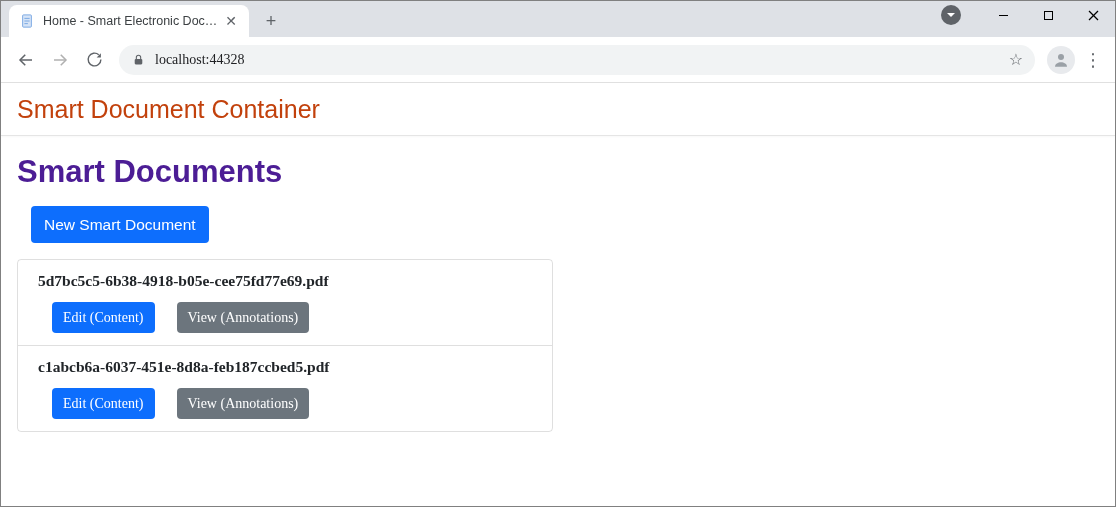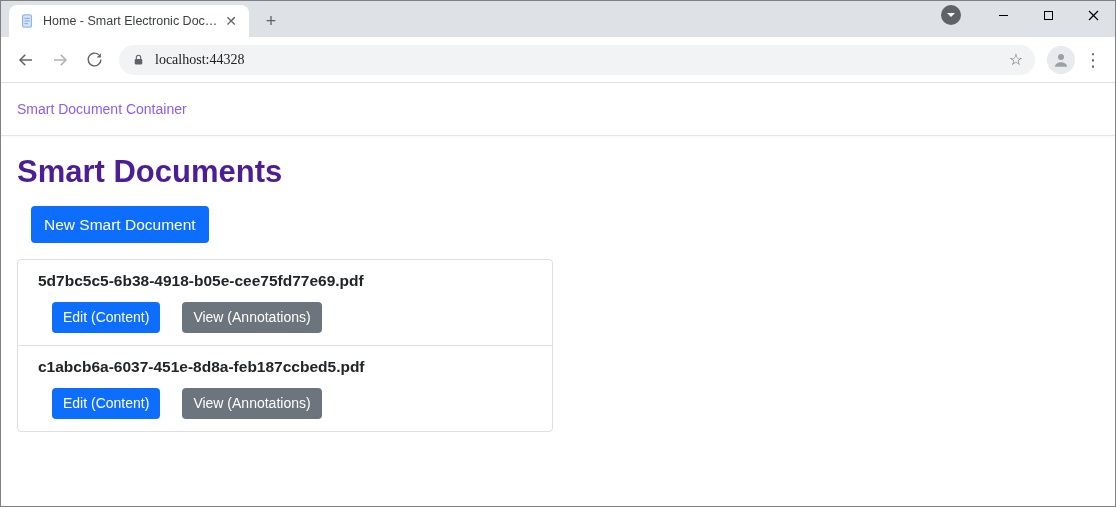--- a/index.html
+++ b/index.html
@@ -34,31 +34,31 @@
   .url-bar .host { color:#202124;font-family:Liberation Serif, serif; }
   .url-bar .star { margin-left:auto; color:#5f6368; font-size:16px; }
   .profile { width:28px; height:28px; border-radius:50%; background:#e8eaed; display:flex; align-items:center; justify-content:center; color:#5f6368; margin:0 4px;}
   .kebab { width:28px; height:28px; display:flex; align-items:center; justify-content:center; color:#5f6368; font-size:18px; }
 
   
   .navbar {
     height:53px; border-bottom:1px solid #e5e5e5; display:flex; align-items:center; padding:0 16px;
     box-shadow:0 1px 2px rgba(0,0,0,0.03);
   }
-  .navbar-brand { font-size:14px; color:#8b5cf6; }
+  .navbar-brand { font-size:25px; color:#c2410c; }
 
   .page { padding:14px 16px; }
   h1.page-title { font-size:31px; font-weight:600; margin:4px 0 16px 0; color:#4c1d95; }
 
   .btn { display:inline-block; font-size:15.5px; padding:6px 12px; border-radius:4px; border:1px solid transparent; cursor:pointer; line-height:1.5;margin-left:14px; }
   .btn-primary { background:#0d6efd; color:#fff; }
   .btn-secondary { background:#6c757d; color:#fff; }
   .btn-sm { font-size:14px; padding:4px 10px; border-radius:4px;}
 
-  .list-group { width:536px; border:1px solid rgba(0,0,0,0.125); border-radius:4px; margin-top:16px; overflow:hidden;}
+  .list-group { width:536px; border:1px solid rgba(0,0,0,0.125); border-radius:4px; margin-top:16px; overflow:hidden;font-family:Liberation Serif, serif;}
   .list-item { padding:12px 20px; border-top:1px solid rgba(0,0,0,0.125); }
   .list-item:first-child { border-top:none; }
   .doc-name { font-weight:700; font-size:15.5px; color:#212529; margin-bottom:12px; }
   .doc-actions { display:flex; gap:8px; }
 
   svg { display:block; }
 </style>
 </head>
 <body>
 

